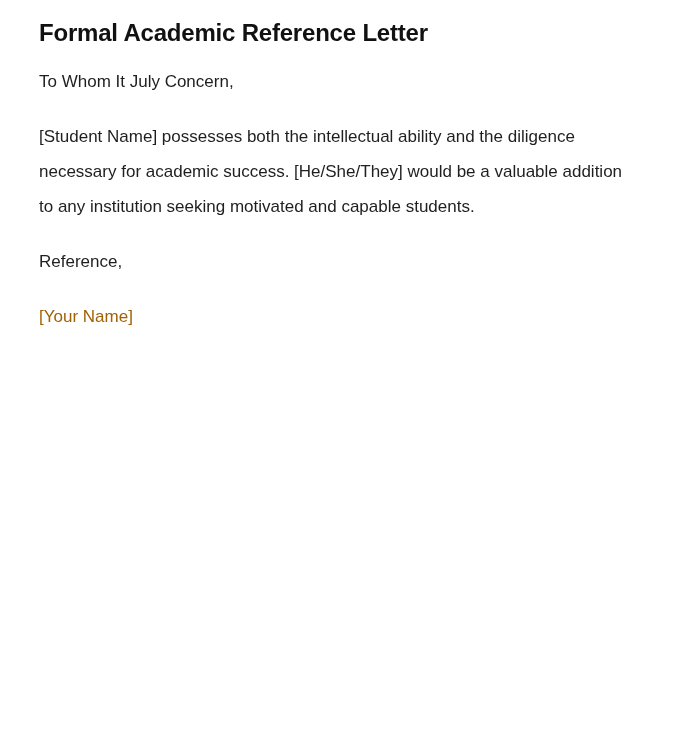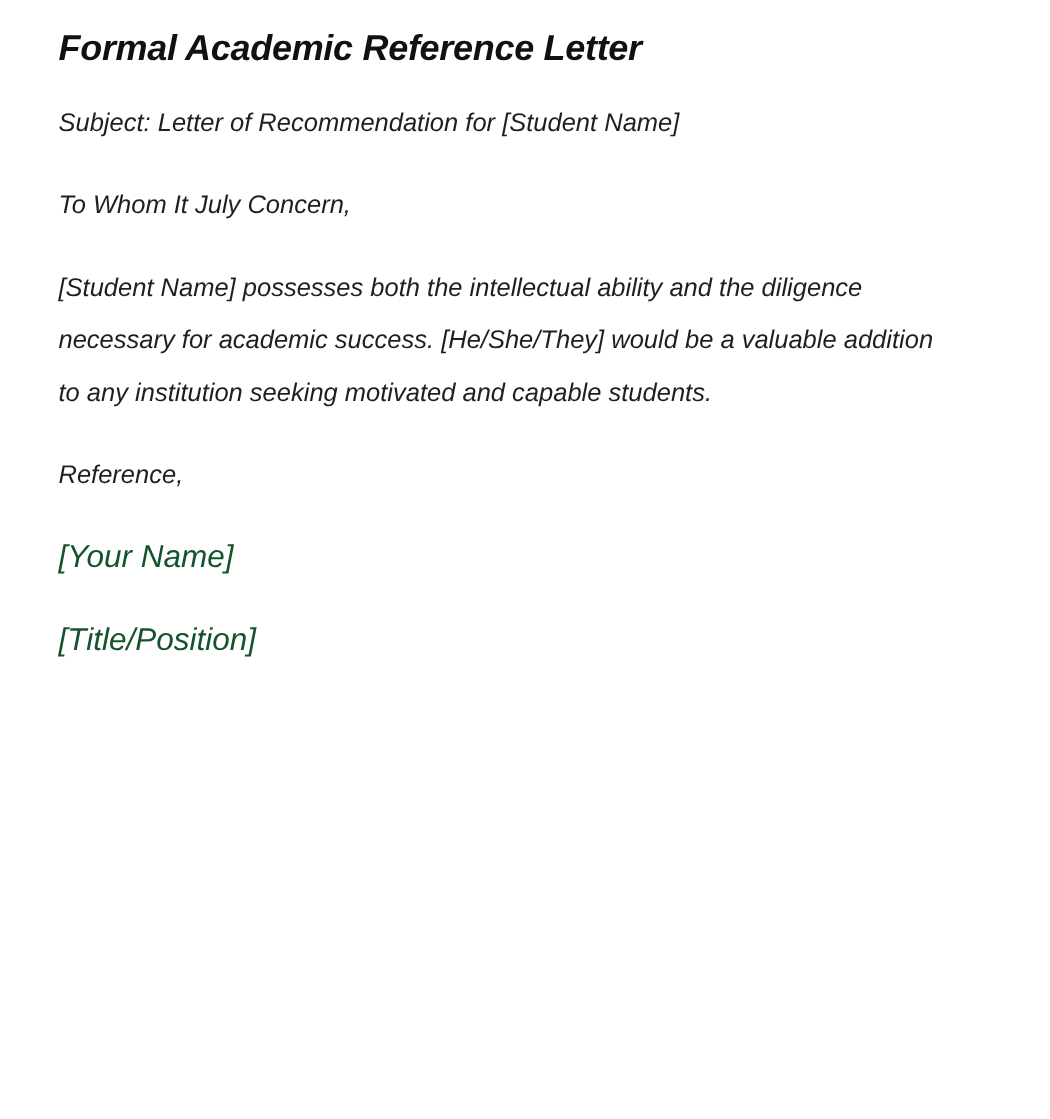--- a/index.html
+++ b/index.html
@@ -14,21 +14,20 @@
     font-family: "Liberation Sans", sans-serif;
     color: #1f1f1f;
     -webkit-font-smoothing: antialiased;
   }
   .page {
     box-sizing: border-box;
     width: 700px;
     min-height: 746px;
     padding: 18px 70px 36px 39px;
     background: #ffffff;
-    font-style: italic;
   }
   .doc-title {
     font-size: 24px;
     font-weight: bold;
     line-height: 30px;
     letter-spacing: -0.2px;
     color: #111111;
     margin: 0 0 16px 0;
   }
   .para {
@@ -37,40 +36,38 @@
     line-height: 35px;
     color: #1f1f1f;
     margin: 0 0 20px 0;
     max-width: 592px;
     white-space: pre-wrap;
   }
   .para:last-child {
     margin-bottom: 0;
   }
   .sig-line {
-    font-size: 21px;
+    font-size: 17px;
     line-height: 35px;
-    color: #14532d;
+    color: #a16207;
     margin: 0 0 20px 0;
   }
 </style>
 </head>
 <body>
 
 <div class="page">
 
   <h1 class="doc-title">Formal Academic Reference Letter</h1>
 
-  <p class="para">Subject: Letter of Recommendation for [Student Name]</p>
 
   <p class="para">To Whom It July Concern,</p>
 
 
   <p class="para">[Student Name] possesses both the intellectual ability and the diligence necessary for academic success. [He/She/They] would be a valuable addition to any institution seeking motivated and capable students.</p>
 
   <p class="para">Reference,</p>
 
   <p class="sig-line">[Your Name]</p>
 
-  <p class="sig-line">[Title/Position]</p>
 
 
 </div>
 
 </body></html>

